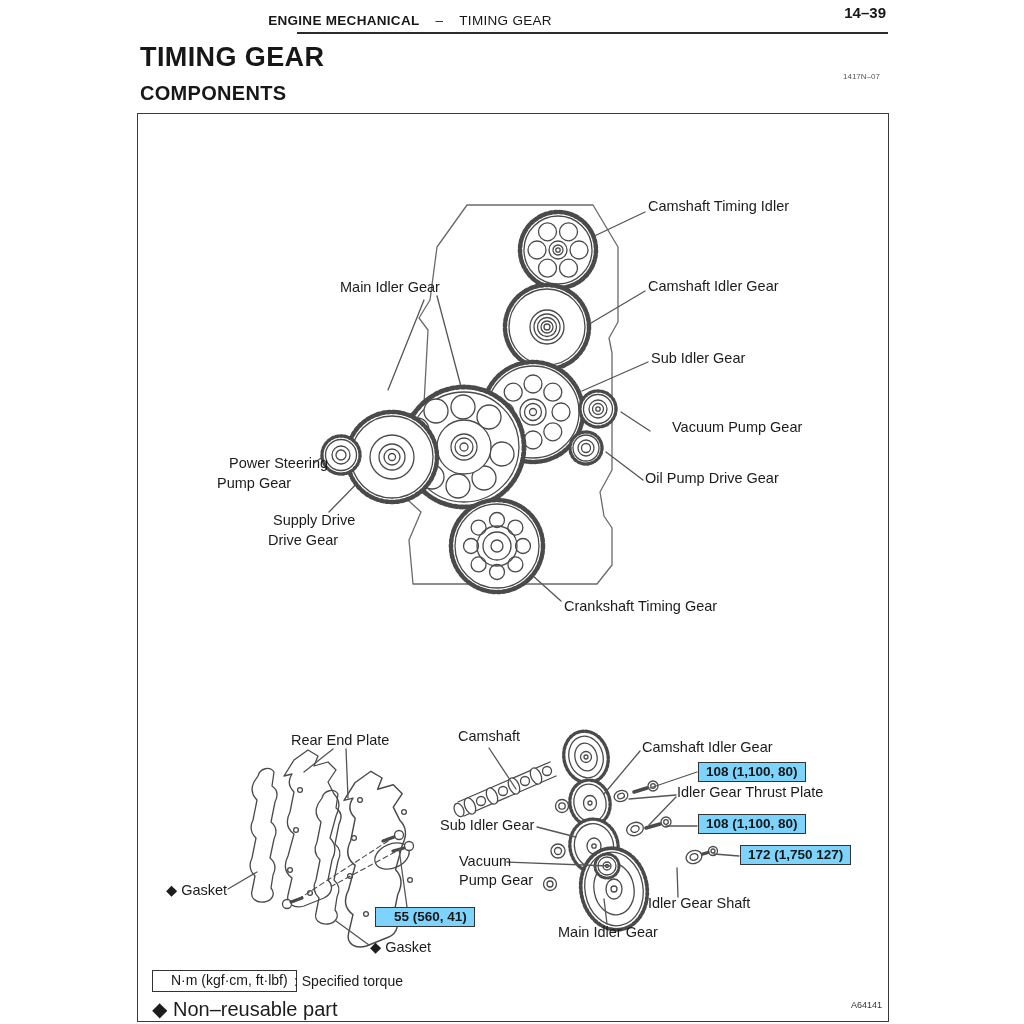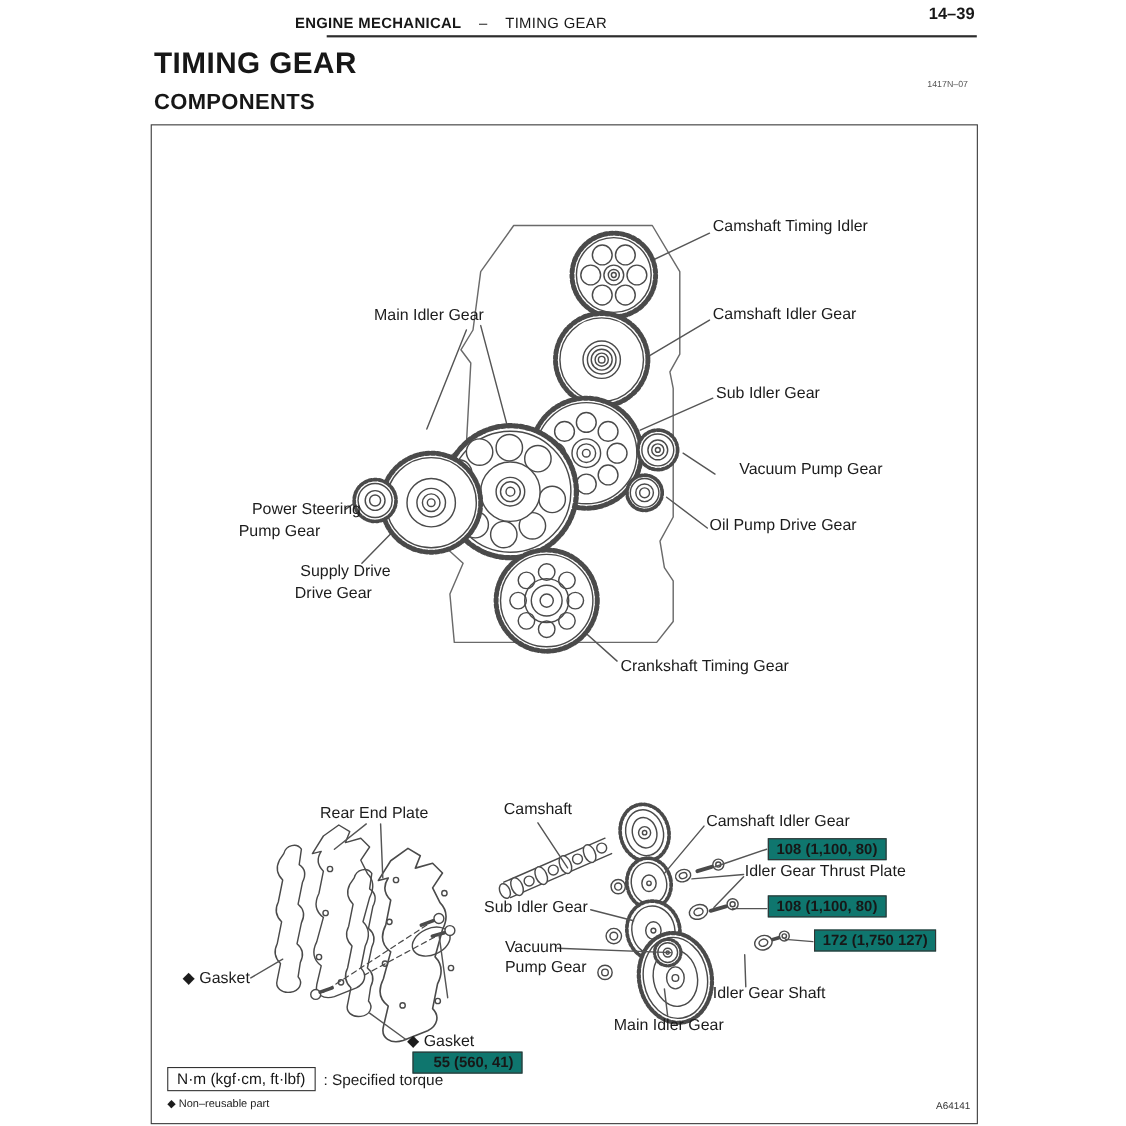--- a/index.html
+++ b/index.html
@@ -8,23 +8,23 @@
   .label{position:absolute;font-size:14.5px;line-height:1.1;color:#1c1c1c;white-space:nowrap;}
   .hdr-rule{position:absolute;left:297px;top:32px;width:591px;height:2px;background:#2c2c2c;}
   .page-num{position:absolute;right:138px;top:4px;font-size:15px;font-weight:700;}
   .hdr{position:absolute;left:0;top:13px;width:820px;text-align:center;font-size:13.5px;letter-spacing:.3px;}
   .hdr .sec{font-weight:700;}
   .hdr .dash{margin:0 16px;}
   .title{position:absolute;left:140px;top:42px;font-size:27px;font-weight:700;letter-spacing:.4px;}
   .subtitle{position:absolute;left:140px;top:82px;font-size:20px;font-weight:700;letter-spacing:.3px;}
   .doccode{position:absolute;left:843px;top:72px;font-size:8px;color:#555;}
   .figbox{position:absolute;left:137px;top:113px;width:750px;height:907px;border:1.6px solid #3a3a3a;}
-  .torque{position:absolute;border:1.5px solid #333;background:#0f766e;padding:1px 7px 2px 7px;
+  .torque{position:absolute;border:1.5px solid #333;background:#7dd3fc;padding:1px 7px 2px 7px;
           font-size:13.5px;font-weight:700;white-space:nowrap;}
-  .legendbox{position:absolute;border:1.5px solid #333;background:#fff;padding:1px 8px 3px 8px;
+  .legendbox{position:absolute;border:1.5px solid #333;background:#fff;padding:1px 8px 3px 18px;
           font-size:14px;white-space:nowrap;}
   .figid{position:absolute;left:800px;top:1000px;width:82px;text-align:right;font-size:9px;color:#333;}
   svg{position:absolute;left:0;top:0;}
 </style>
 </head>
 <body>
 
 <div id="page">
 
   <div class="page-num">14–39</div>
@@ -304,21 +304,21 @@
   <div class="label" style="left:459px;top:854px;">Vacuum</div>
   <div class="label" style="left:459px;top:873px;">Pump Gear</div>
   <div class="label" style="left:648px;top:896px;">Idler Gear Shaft</div>
   <div class="label" style="left:558px;top:925px;">Main Idler Gear</div>
   <div class="label" style="left:166px;top:883px;">◆ Gasket</div>
   <div class="label" style="left:370px;top:940px;">◆ Gasket</div>
 
   <div class="torque" style="left:698px;top:762px;">108 (1,100, 80)</div>
   <div class="torque" style="left:698px;top:814px;">108 (1,100, 80)</div>
   <div class="torque" style="left:740px;top:845px;">172 (1,750 127)</div>
-  <div class="torque" style="left:375px;top:956px;padding-left:18px;">55 (560, 41)</div>
+  <div class="torque" style="left:375px;top:907px;padding-left:18px;">55 (560, 41)</div>
 
   <div class="legendbox" style="left:152px;top:970px;">N·m (kgf·cm, ft·lbf)</div>
   <div class="label" style="left:294px;top:974px;font-size:14px;">: Specified torque</div>
-  <div class="label" style="left:152px;top:998px;font-size:10px;">◆ Non–reusable part</div>
+  <div class="label" style="left:152px;top:998px;font-size:20px;">◆ Non–reusable part</div>
 
   <div class="figid">A64141</div>
 
 </div>
 
 </body></html>

